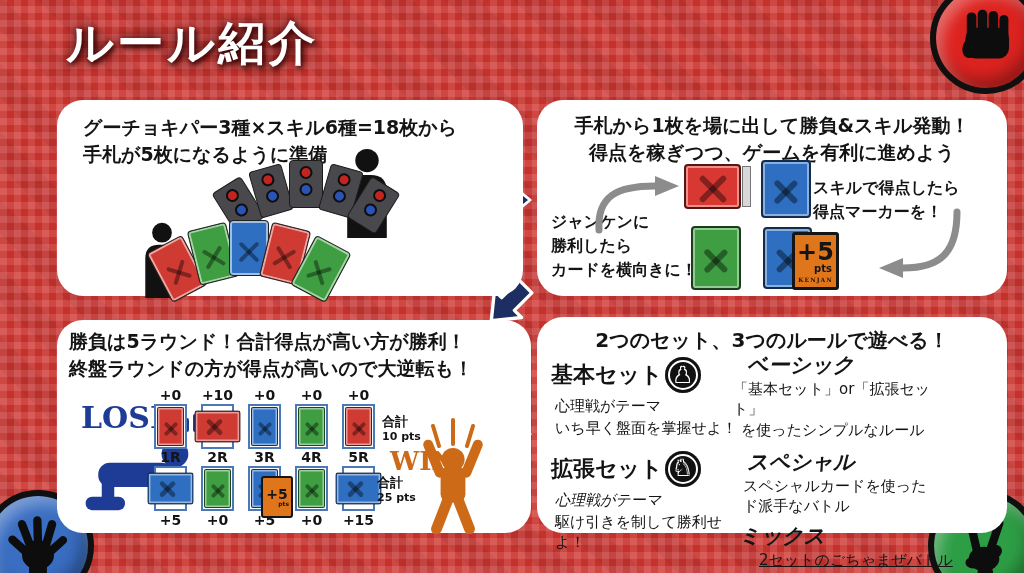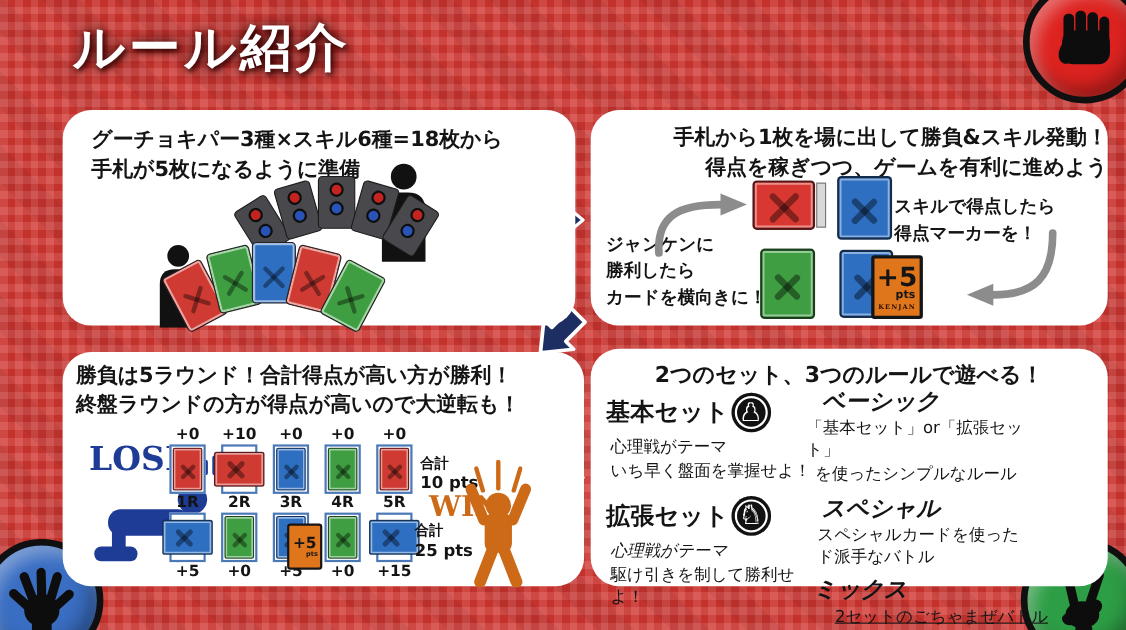--- a/index.html
+++ b/index.html
@@ -72,21 +72,21 @@
   .score-col{width:47px;display:flex;flex-direction:column;align-items:center;}
   .score-lbl{font-size:14px;font-weight:bold;color:#141414;height:18px;line-height:18px;}
   .round-lbl{font-size:14px;font-weight:bold;color:#141414;height:17px;line-height:17px;}
   .slot{width:33px;height:45px;border:2px solid #4b79b8;background:#fff;box-sizing:border-box;
     position:relative;display:flex;align-items:center;justify-content:center;}
   .slot .mini-card{width:25px;height:37px;border:1px solid rgba(0,0,0,.55);border-radius:2px;
     position:relative;box-shadow:inset 0 0 0 1.5px rgba(255,255,255,.5);}
   .slot .rot{transform:rotate(90deg) scale(1.18);}
   .total{font-weight:bold;color:#141414;line-height:1.2;}
   .total .t1{font-size:13px;}
-  .total .t2{font-size:15px;}
+  .total .t2{font-size:11px;}
   .win-word{font-family:"DejaVu Serif","Liberation Serif",serif;font-weight:bold;}
   
   .modes-title{font-size:20px;font-weight:bold;color:#141414;text-align:center;}
   .set-name{font-size:22px;font-weight:bold;color:#141414;}
   .rule-name{font-size:21px;font-weight:bold;color:#141414;font-style:italic;}
   .mode-desc{font-size:15px;color:#141414;line-height:1.35;}
   .piece-badge{width:36px;height:36px;border-radius:50%;background:#111;
     display:inline-flex;align-items:center;justify-content:center;
     box-shadow:inset 0 0 0 3px #111, inset 0 0 0 5px #fff;vertical-align:middle;}
   .piece-badge span{font-size:21px;color:#111;line-height:1;
@@ -191,21 +191,21 @@
   <div class="fan fan-hand" style="left:112px;top:118px;width:170px;height:80px;">
     <div class="card mini-x" style="left: 0px; top: 20px; transform: rotate(-28deg); background-color: rgb(207, 58, 51);"></div>
     <div class="card mini-x" style="left: 30px; top: 7px; transform: rotate(-14deg); background-color: rgb(63, 158, 66);"></div>
     <div class="card mini-x" style="left: 60px; top: 2px; background-color: rgb(46, 111, 194);"></div>
     <div class="card mini-x" style="left: 90px; top: 7px; transform: rotate(14deg); background-color: rgb(207, 58, 51);"></div>
     <div class="card mini-x" style="left: 120px; top: 20px; transform: rotate(28deg); background-color: rgb(63, 158, 66);"></div>
   </div>
 </div>
 
 <div class="abs panel" style="left:537px;top:100px;width:426px;height:196px;">
-  <div class="abs panel-heading" style="left:0;right:0;top:12px;text-align:right;">
+  <div class="abs panel-heading" style="left:0;right:0;top:12px;text-align:center;">
     <div>手札から1枚を場に出して勝負&amp;スキル発動！</div>
     <div>得点を稼ぎつつ、ゲームを有利に進めよう</div>
   </div>
   <div class="abs note-text" style="left:14px;top:110px;">
     <div>ジャンケンに</div>
     <div>勝利したら</div>
     <div>カードを横向きに！</div>
   </div>
   <div class="abs note-text" style="left:276px;top:76px;">
     <div>スキルで得点したら</div>

